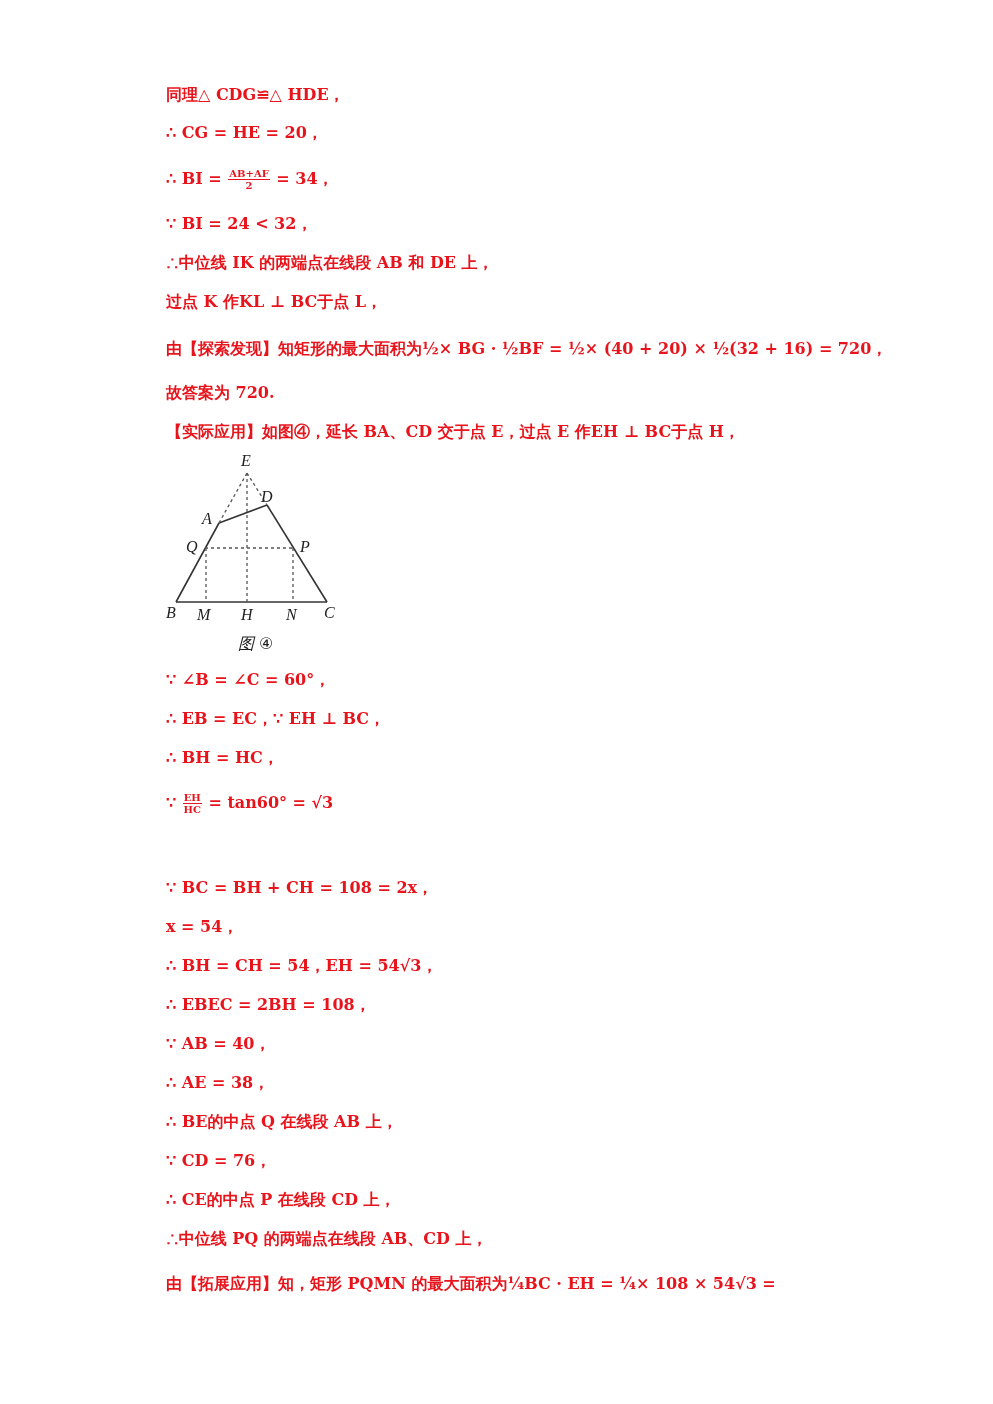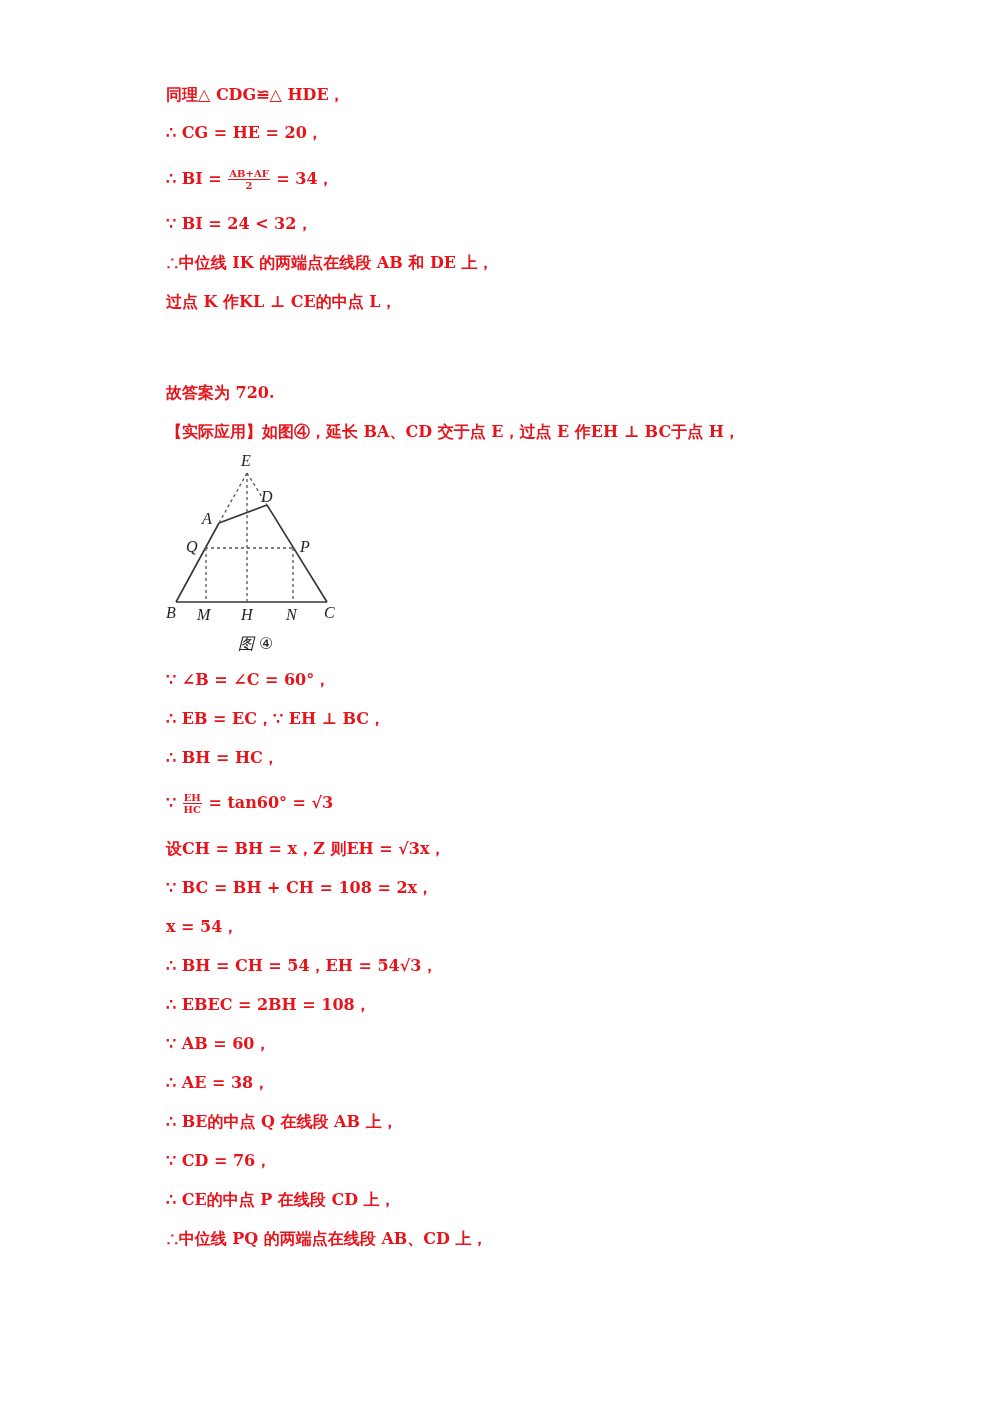--- a/index.html
+++ b/index.html
@@ -31,21 +31,22 @@
 
   <div class="line" style="top:85px">同理△ CDG≌△ HDE，</div>
   <div class="line" style="top:123px">∴ CG = HE = 20，</div>
 
   <div class="line" style="top:168px">
     <span>∴ BI = </span><span class="frac"><span class="num">AB+AF</span><span class="den">2</span></span><span> = 34，</span>
   </div>
 
   <div class="line" style="top:214px">∵ BI = 24 &lt; 32，</div>
   <div class="line" style="top:253px">∴中位线 IK 的两端点在线段 AB 和 DE 上，</div>
-  <div class="line" style="top:292px">过点 K 作KL ⊥ CE的中点 L，</div>
+  <div class="line" style="top:292px">过点 K 作KL ⊥ BC于点 L，</div>
+  <div class="line" style="top:339px">由【探索发现】知矩形的最大面积为½× BG · ½BF = ½× (40 + 20) × ½(32 + 16) = 720，</div>
   <div class="line" style="top:383px">故答案为 720.</div>
   <div class="line" style="top:422px">【实际应用】如图④，延长 BA、CD 交于点 E，过点 E 作EH ⊥ BC于点 H，</div>
 
   <div class="figure">
     <svg width="190" height="215" viewBox="160 445 190 215" xmlns="http://www.w3.org/2000/svg">
       <g stroke="#333" stroke-width="1.6" fill="none">
         <line x1="176" y1="602" x2="327" y2="602"></line>
         <line x1="176" y1="602" x2="219" y2="523"></line>
         <line x1="219" y1="523" x2="267" y2="505"></line>
         <line x1="267" y1="505" x2="327" y2="602"></line>
@@ -75,25 +76,25 @@
   <div class="caption">图 ④</div>
 
   <div class="line" style="top:670px">∵ ∠B = ∠C = 60°，</div>
   <div class="line" style="top:709px">∴ EB = EC，∵ EH ⊥ BC，</div>
   <div class="line" style="top:748px">∴ BH = HC，</div>
 
   <div class="line" style="top:792px">
     <span>∵ </span><span class="frac"><span class="num">EH</span><span class="den">HC</span></span><span> = tan60° = √3</span>
   </div>
 
-  <div class="line" style="top:839px">设CH = BH = x，Z 则EH = √3x，</div>
   <div class="line" style="top:878px">∵ BC = BH + CH = 108 = 2x，</div>
   <div class="line" style="top:917px">x = 54，</div>
   <div class="line" style="top:956px">∴ BH = CH = 54，EH = 54√3，</div>
   <div class="line" style="top:995px">∴ EBEC = 2BH = 108，</div>
-  <div class="line" style="top:1034px">∵ AB = 60，</div>
+  <div class="line" style="top:1034px">∵ AB = 40，</div>
   <div class="line" style="top:1073px">∴ AE = 38，</div>
   <div class="line" style="top:1112px">∴ BE的中点 Q 在线段 AB 上，</div>
   <div class="line" style="top:1151px">∵ CD = 76，</div>
   <div class="line" style="top:1190px">∴ CE的中点 P 在线段 CD 上，</div>
   <div class="line" style="top:1229px">∴中位线 PQ 的两端点在线段 AB、CD 上，</div>
+  <div class="line" style="top:1274px">由【拓展应用】知，矩形 PQMN 的最大面积为¼BC · EH = ¼× 108 × 54√3 =</div>
 
 </div>
 
 </body></html>

